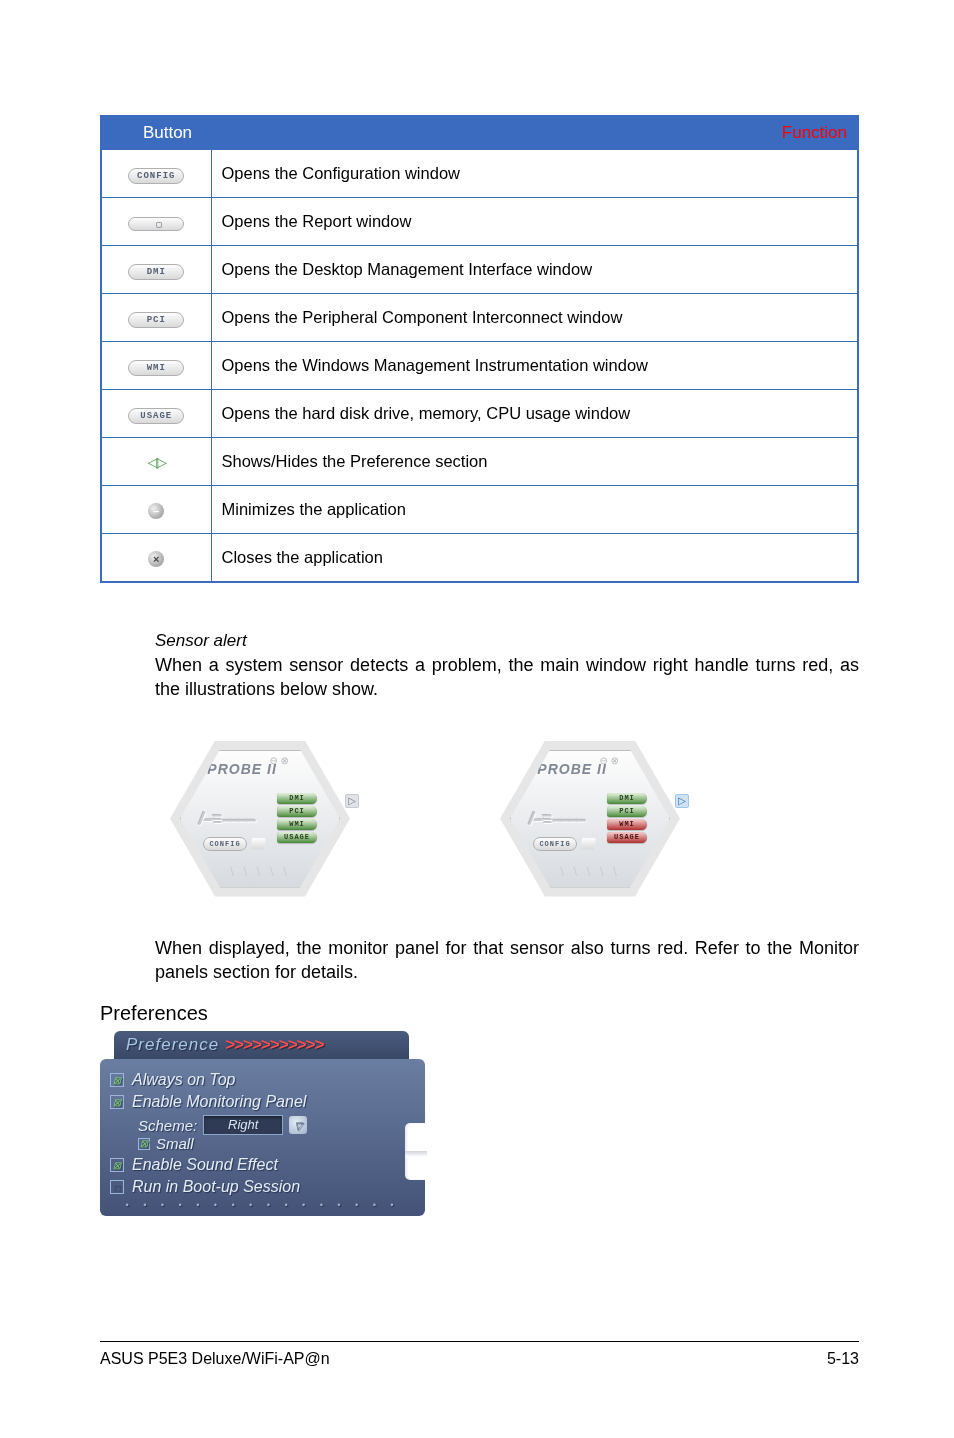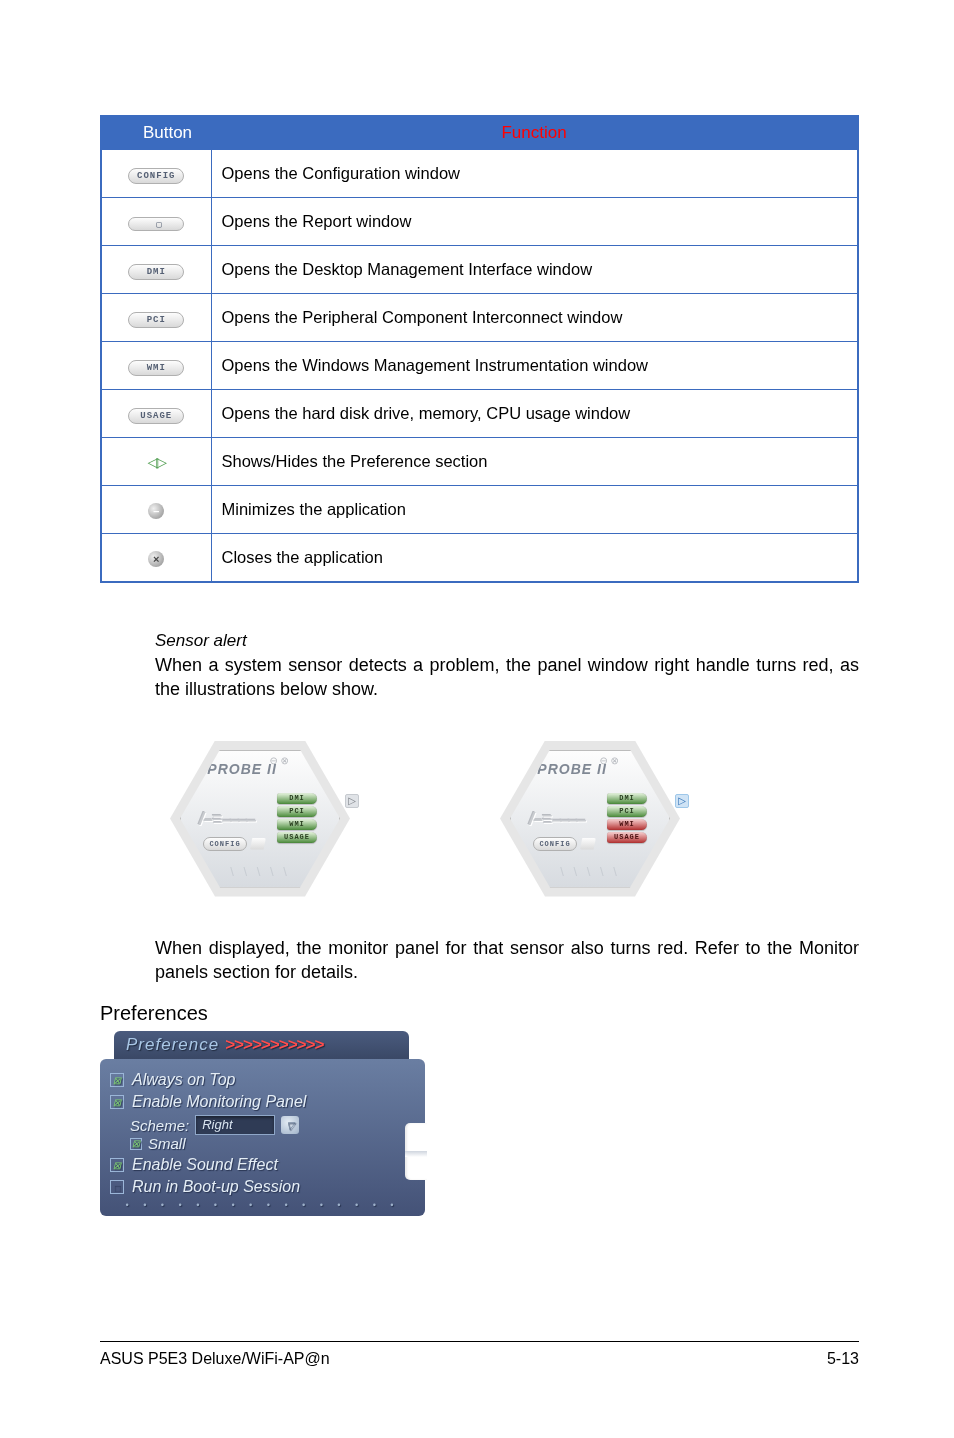--- a/index.html
+++ b/index.html
@@ -15,21 +15,21 @@
   }
 
   table.btn-table {
     width: 100%;
     border-collapse: collapse;
     border: 2px solid #3b6bbf;
   }
   table.btn-table th {
     background: #3b6bbf;
     color: #ff0000;
-    text-align: center;
+    text-align: right;
     padding: 6px 10px;
     font-weight: normal;
     font-size: 17px;
   }
   table.btn-table th:first-child {
     color: #ffffff;
     text-align: center;
     width: 110px;
     padding-left: 32px;
   }
@@ -171,21 +171,21 @@
   .pref-body {
     background: linear-gradient(#6a7ea2, #445277);
     color: #e5eef6;
     font-size: 16px;
     padding: 8px 10px 6px 10px;
     border-radius: 6px;
     position: relative;
     text-shadow: 1px 1px 1px #283452;
   }
   .pref-row { display: flex; align-items: center; gap: 8px; margin: 4px 0; }
-  .pref-sub { margin-left: 20px; display:flex; align-items:center; gap:6px; font-size:15px;}
+  .pref-sub { margin-left: 28px; display:flex; align-items:center; gap:6px; font-size:15px;text-align:center;}
   .pref-box {
     width: 14px; height: 14px; border: 1px solid #9bb6d8;
     display:inline-flex; align-items:center; justify-content:center;
     font-size: 10px;
   }
   .pref-box.on { color: #7fd070; }
   .pref-box.off { color: transparent; }
   .pref-box.sm { width:12px; height:12px; }
   .pref-scheme {
     display:inline-block; width: 80px; height: 20px;
@@ -273,21 +273,21 @@
       </tr>
       <tr>
         <td><span class="circbtn cross">×</span></td>
         <td>Closes the application</td>
       </tr>
     </tbody>
 </table>
 
 <div class="sensor-block">
   <div class="sensor-title">Sensor alert</div>
-  <div class="sensor-text">When a system sensor detects a problem, the panel window right handle turns red, as the illustrations below show.</div>
+  <div class="sensor-text">When a system sensor detects a problem, the main window right handle turns red, as the illustrations below show.</div>
 </div>
 
 <div class="hex-row">
   <div id="hex1" class="hexwrap">
       <div style="position: absolute; inset: 0px;">
     <div class="hexbase hex-outer"></div>
     <div class="hex-inner">
       <div class="hex-topdots">⊖ ⊗</div>
       <div class="hex-title">PC PROBE II</div>
       <div class="hex-asus">/–≡⎯⎯⎯⎯</div>

